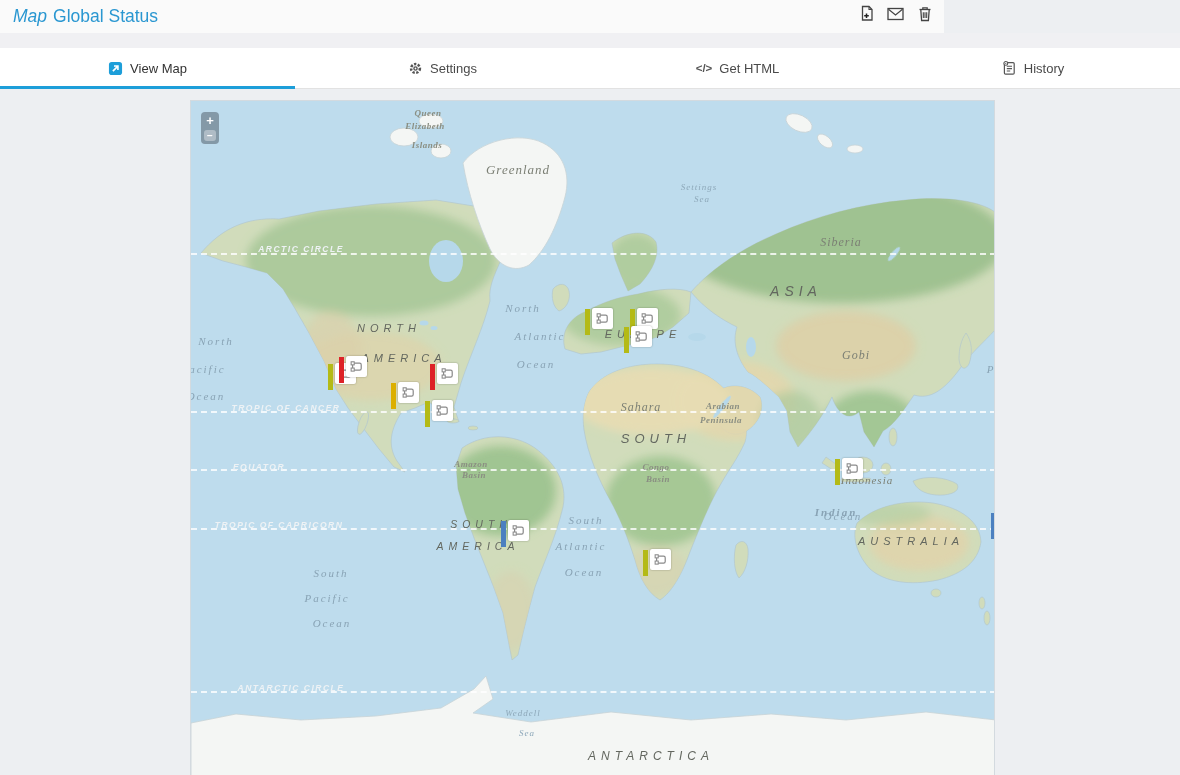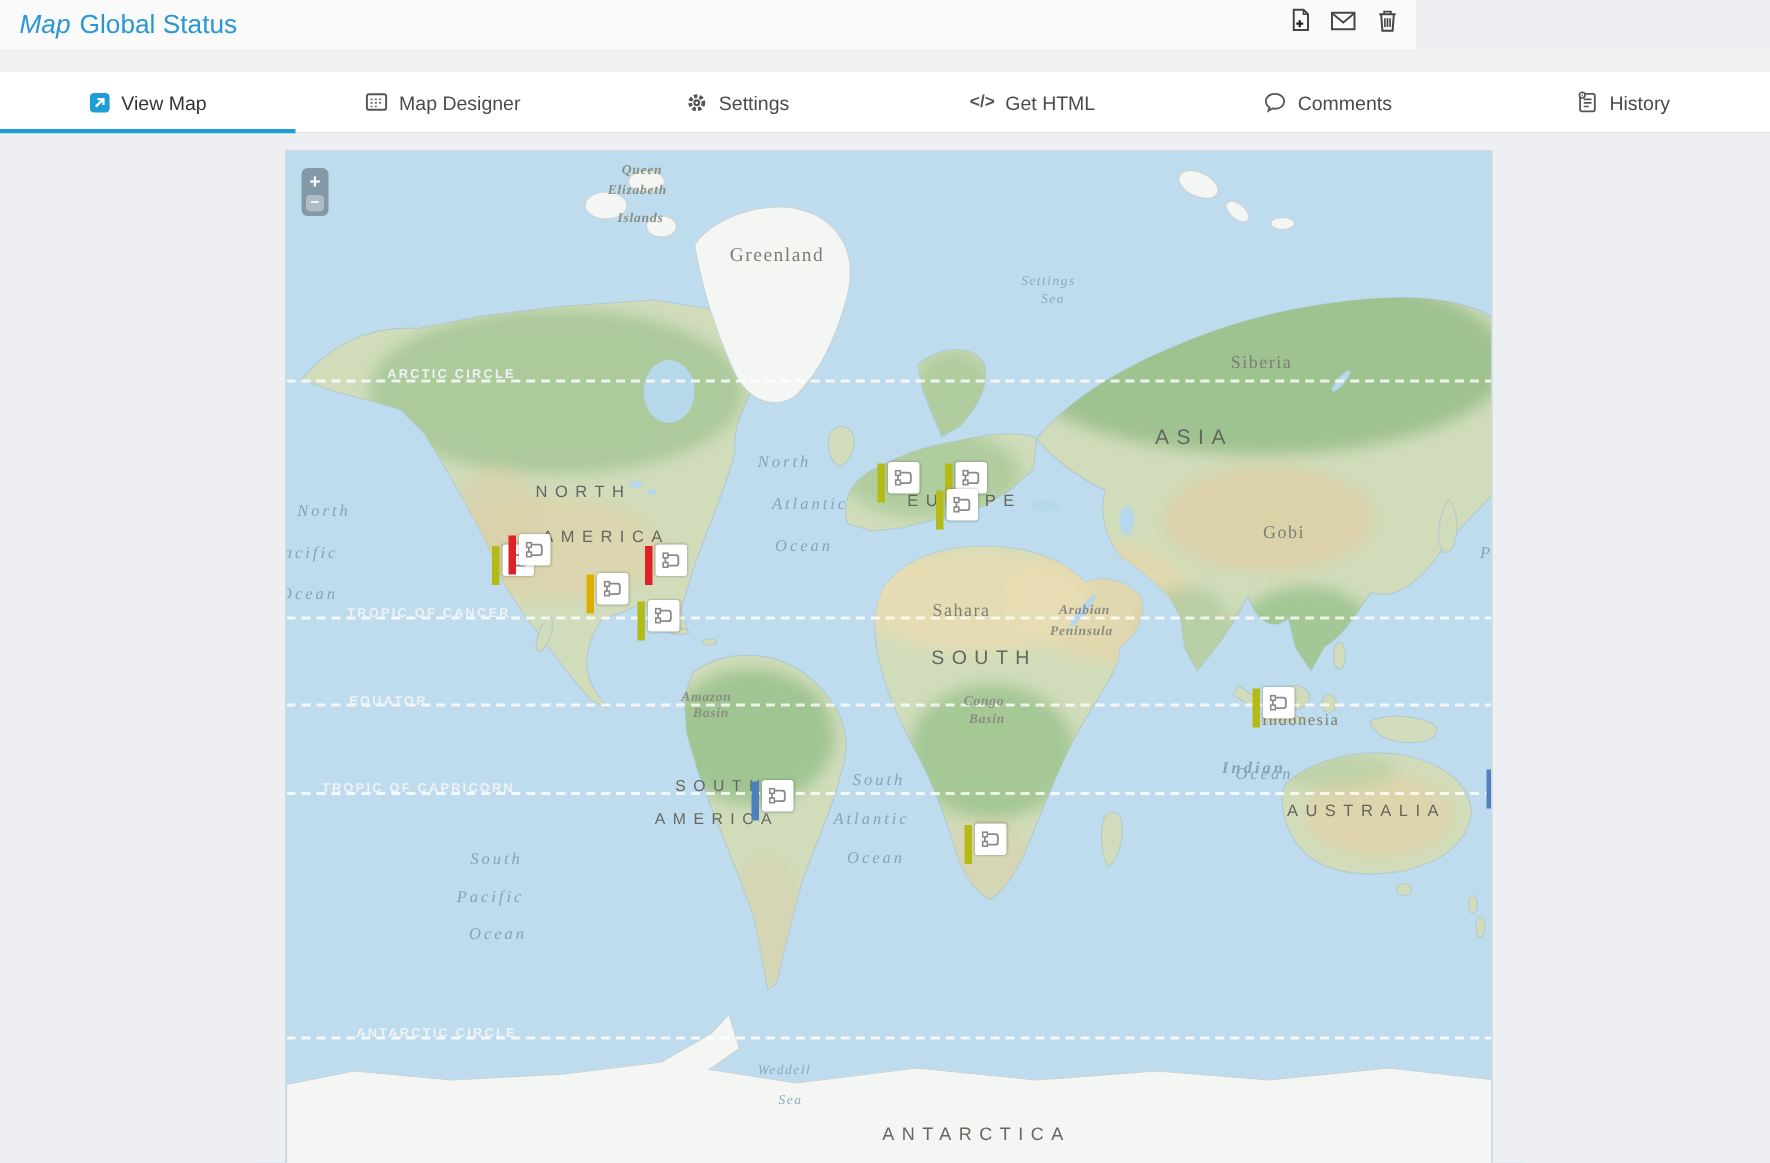--- a/index.html
+++ b/index.html
@@ -35,21 +35,21 @@
   .tab-icon .code{font-size:11.5px;color:#555;font-weight:bold;letter-spacing:0px;}
   
   .content{position:absolute;left:0;top:89px;width:1180px;height:686px;background:#edeff2;}
   .map-frame{
     position:absolute;left:190px;top:11px;width:805px;height:675px;background:#b7d9eb;
     overflow:hidden;border:1px solid #d3dadf;border-bottom:none;box-sizing:border-box;
   }
   .map-frame svg.basemap{position:absolute;left:0;top:0;}
   .lat-line{position:absolute;left:0;width:805px;border-top:2px dashed rgba(255,255,255,.8);height:0;}
   
-  .mlabel{position:absolute;transform:translate(-50%,-50%);white-space:nowrap;pointer-events:none;}
+  .mlabel{position:absolute;transform:translate(-50%,-50%);white-space:nowrap;pointer-events:none;font-style:italic;}
   .mlabel.continent{font-family:"Liberation Sans",sans-serif;color:#63675f;letter-spacing:5px;font-size:12px;}
   .mlabel.land{font-family:"Liberation Serif",serif;color:#7b7f74;font-size:12px;letter-spacing:1px;}
   .mlabel.region{font-family:"Liberation Serif",serif;font-style:italic;color:#8a8e82;font-size:9px;letter-spacing:.5px;font-weight:bold;}
   .mlabel.water{font-family:"Liberation Serif",serif;font-style:italic;color:#89a3b5;font-size:11px;letter-spacing:2px;}
   .mlabel.water-small{font-family:"Liberation Serif",serif;font-style:italic;color:#8ea8ba;font-size:9px;letter-spacing:1px;}
   .mlabel.line{font-family:"Liberation Sans",sans-serif;font-weight:bold;color:#eef2f5;font-size:8.5px;letter-spacing:1.5px;}
   
   .zoomctl{
     position:absolute;left:10px;top:11px;width:18px;background:rgba(84,97,110,.55);
     border-radius:4px;padding:1px;box-sizing:border-box;z-index:30;
@@ -110,49 +110,32 @@
       <span class="tab-icon">
         <svg width="15" height="15" viewBox="0 0 16 16">
           <rect x="1" y="1" width="14" height="14" rx="3" fill="#1d9ed9"></rect>
           <path d="M5.2 10.8 L10.3 5.7 M6.4 5.4 H10.6 V9.6" stroke="#fff" stroke-width="1.7" fill="none"></path>
         </svg>
       </span>
       <span class="tab-label">View Map</span>
     </div>
     <div class="tab">
       <span class="tab-icon">
-        <svg width="16" height="16" viewBox="0 0 16 16">
-          <rect x="1.6" y="2.8" width="12.8" height="10.4" rx="1.4" fill="none" stroke="#555" stroke-width="1.3"></rect>
-          <path d="M4 6.2 H12 M4 8.6 H12 M4 11 H8.5" stroke="#777" stroke-width="1.1" stroke-dasharray="1.5 1.3" fill="none"></path>
-        </svg>
-      </span>
-      <span class="tab-label">Map Designer</span>
-    </div>
-    <div class="tab">
-      <span class="tab-icon">
         <svg width="15" height="15" viewBox="0 0 16 16">
           <circle cx="8" cy="8" r="4.7" fill="none" stroke="#555" stroke-width="2.7" stroke-dasharray="2.45 1.55"></circle>
           <circle cx="8" cy="8" r="1.7" fill="none" stroke="#555" stroke-width="1.5"></circle>
         </svg>
       </span>
       <span class="tab-label">Settings</span>
     </div>
     <div class="tab">
       <span class="tab-icon">
         <span class="code">&lt;/&gt;</span>
       </span>
       <span class="tab-label">Get HTML</span>
-    </div>
-    <div class="tab">
-      <span class="tab-icon">
-        <svg width="16" height="16" viewBox="0 0 16 16">
-          <path d="M8 2.6 C4.5 2.6 1.9 4.8 1.9 7.5 C1.9 9.2 2.9 10.7 4.4 11.6 L3.6 13.9 L6.4 12.3 C6.9 12.4 7.4 12.5 8 12.5 C11.5 12.5 14.1 10.3 14.1 7.5 C14.1 4.8 11.5 2.6 8 2.6 Z" fill="none" stroke="#555" stroke-width="1.2"></path>
-        </svg>
-      </span>
-      <span class="tab-label">Comments</span>
     </div>
     <div class="tab">
       <span class="tab-icon">
         <svg width="16" height="16" viewBox="0 0 16 16">
           <rect x="3.4" y="2.6" width="9.8" height="11.6" rx="1.2" fill="none" stroke="#555" stroke-width="1.2"></rect>
           <path d="M5.8 6.2 H11 M5.8 8.6 H11 M5.8 11 H9.2" stroke="#555" stroke-width="1.1" fill="none"></path>
           <circle cx="4.8" cy="3.4" r="1.9" fill="#fff" stroke="#555" stroke-width="1.1"></circle>
           <circle cx="4.8" cy="3.4" r="0.55" fill="#555"></circle>
         </svg>
       </span>

